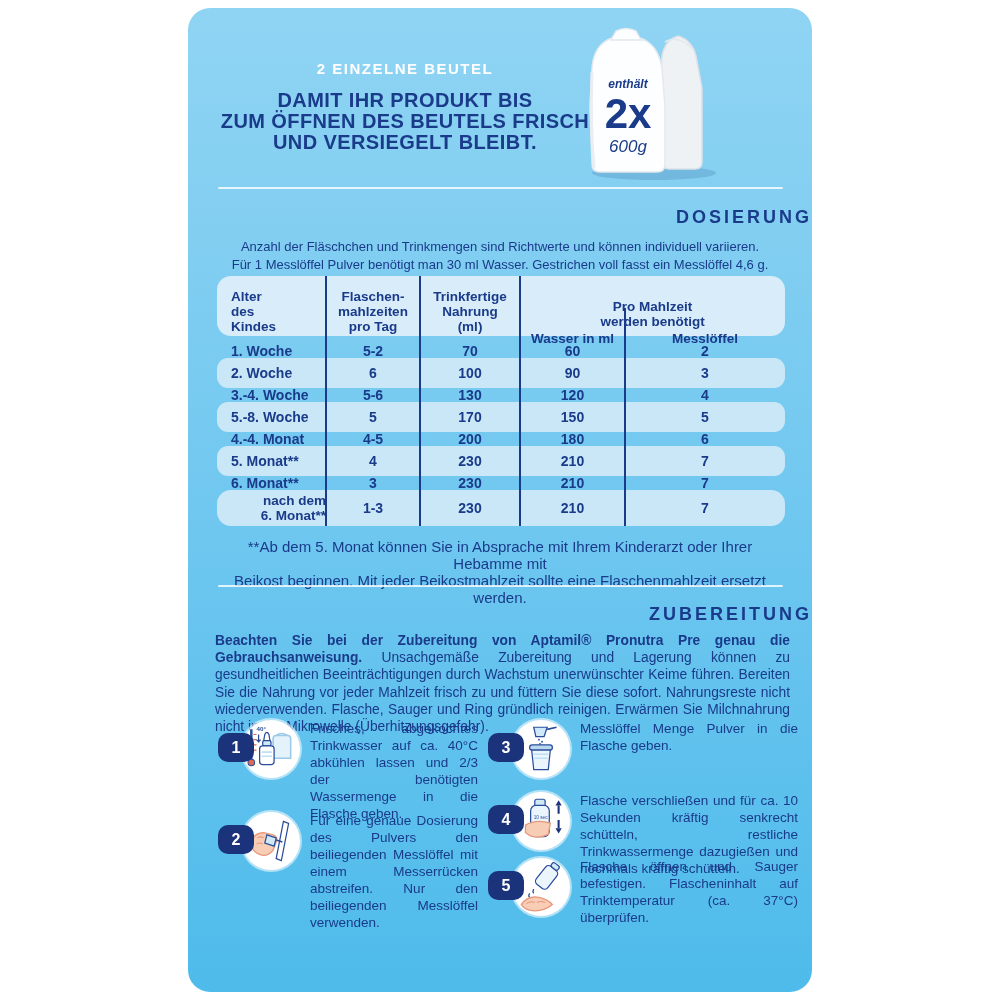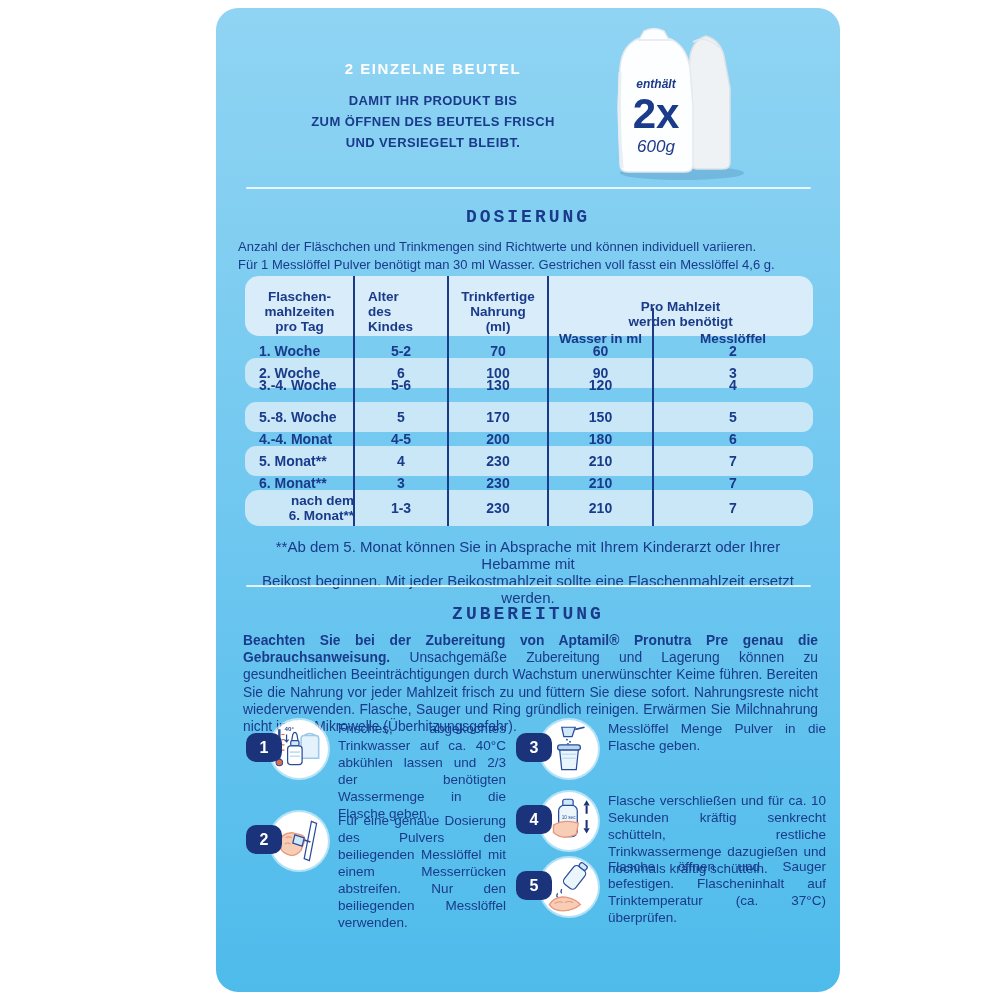--- a/index.html
+++ b/index.html
@@ -1,28 +1,28 @@
 <!DOCTYPE html>
 <html><head>
 <meta charset="utf-8">
 <style>
   html,body{margin:0;padding:0;background:#FFFFFF;}
   .page{position:relative;width:1000px;height:1000px;background:#FFFFFF;overflow:hidden;
         font-family:"Liberation Sans",sans-serif;color:#1A3A8A;}
   .panel{position:absolute;left:188px;top:8px;width:624px;height:984px;border-radius:22px;
-         background:linear-gradient(180deg,#90D4F3 0%,#74C9F0 45%,#4EBBEB 100%);margin-left:28px;}
+         background:linear-gradient(180deg,#90D4F3 0%,#74C9F0 45%,#4EBBEB 100%);}
   .abs{position:absolute;}
   .pre{white-space:pre-line;}
   .top-heading{left:28px;top:52px;width:378px;text-align:center;color:#FFFFFF;
                font-weight:bold;font-size:15px;letter-spacing:1.5px;}
   .tagline{left:28px;top:82px;width:378px;text-align:center;font-weight:bold;
-           font-size:13px;line-height:21px;letter-spacing:.4px;}
+           font-size:20px;line-height:21px;letter-spacing:.4px;}
   .divider{height:2px;background:rgba(255,255,255,.8);border-radius:1px;}
-  .sec-heading{left:0;width:100%;text-align:center;font-weight:bold;font-size:18px;letter-spacing:3px;font-family:Liberation Mono, monospace;}
-  .intro{left:22px;top:230px;width:580px;text-align:left;font-size:13px;line-height:18px;}
+  .sec-heading{left:0;width:100%;text-align:right;font-weight:bold;font-size:18px;letter-spacing:3px;}
+  .intro{left:22px;top:230px;width:580px;text-align:center;font-size:13px;line-height:18px;}
   
   .dtable{left:29px;top:268px;width:568px;height:250px;}
   .thead{position:absolute;left:0;top:0;width:568px;height:60px;background:#D8EDF9;border-radius:14px;
          display:grid;grid-template-columns:109px 94px 100px 265px;font-weight:bold;font-size:13.5px;line-height:15px;}
   .th{display:flex;align-items:center;}
   .th.first{padding-left:14px;}
   .th.mid{justify-content:center;text-align:center;}
   .group{display:flex;flex-direction:column;}
   .gh{flex:0 0 34px;display:flex;align-items:center;justify-content:center;text-align:center;padding-top:21px;}
   .subs{flex:1;display:grid;grid-template-columns:105px 160px;}
@@ -79,26 +79,26 @@
     </svg>
 
     <div class="abs divider" style="left:30px;top:179px;width:565px;"></div>
 
     <div class="abs sec-heading" style="top:199px;">DOSIERUNG</div>
     <div class="abs intro pre">Anzahl der Fläschchen und Trinkmengen sind Richtwerte und können individuell variieren.
 Für 1 Messlöffel Pulver benötigt man 30 ml Wasser. Gestrichen voll fasst ein Messlöffel 4,6 g.</div>
 
     <div class="abs dtable">
       <div class="thead">
+        <div class="th first pre">Alter
+des
+Kindes</div>
         <div class="th mid pre">Flaschen-
 mahlzeiten
 pro Tag</div>
-        <div class="th first pre">Alter
-des
-Kindes</div>
         <div class="th mid pre">Trinkfertige
 Nahrung
 (ml)</div>
         <div class="group">
           <div class="gh pre">Pro Mahlzeit
 werden benötigt</div>
           <div class="subs">
             <div class="sub">Wasser in ml</div>
             <div class="sub">Messlöffel</div>
           </div>
@@ -112,21 +112,21 @@
         <div class="td">60</div>
         <div class="td">2</div>
       </div>
       <div class="trow lt" style="top:82px;">
         <div class="td first">2. Woche</div>
         <div class="td">6</div>
         <div class="td">100</div>
         <div class="td">90</div>
         <div class="td">3</div>
       </div>
-      <div class="trow" style="top:94px;">
+      <div class="trow" style="top:104px;">
         <div class="td first">3.-4. Woche</div>
         <div class="td">5-6</div>
         <div class="td">130</div>
         <div class="td">120</div>
         <div class="td">4</div>
       </div>
       <div class="trow lt" style="top:126px;">
         <div class="td first">5.-8. Woche</div>
         <div class="td">5</div>
         <div class="td">170</div>

